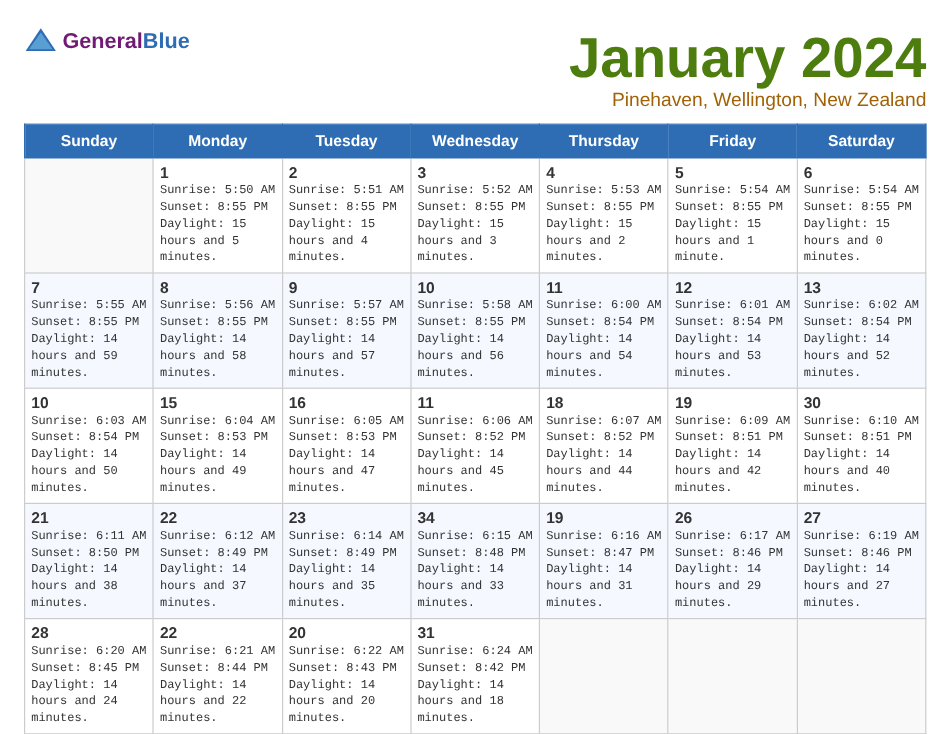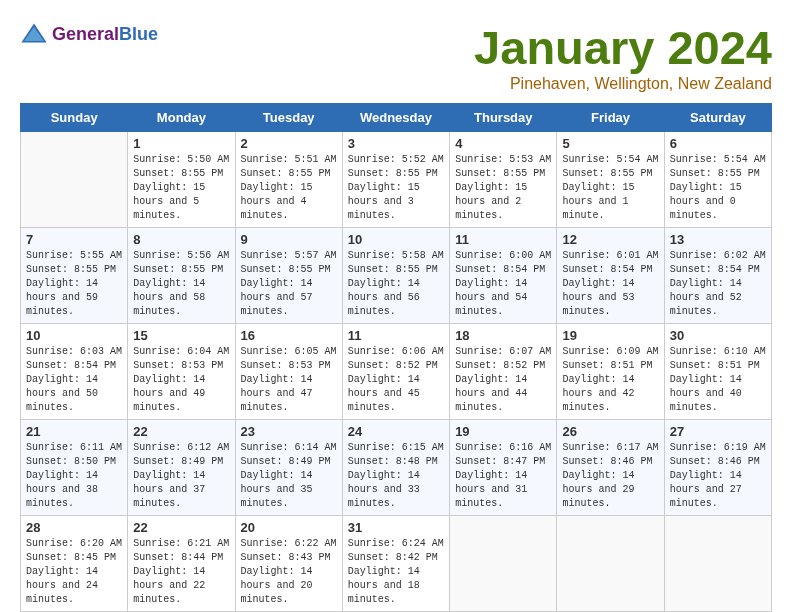--- a/index.html
+++ b/index.html
@@ -216,21 +216,21 @@
         </td>
         <td>
           <span class="day-number">22</span>
           <div class="day-info">Sunrise: 6:12 AM<br>Sunset: 8:49 PM<br>Daylight: 14 hours and 37 minutes.</div>
         </td>
         <td>
           <span class="day-number">23</span>
           <div class="day-info">Sunrise: 6:14 AM<br>Sunset: 8:49 PM<br>Daylight: 14 hours and 35 minutes.</div>
         </td>
         <td>
-          <span class="day-number">24</span>
+          <span class="day-number">34</span>
           <div class="day-info">Sunrise: 6:15 AM<br>Sunset: 8:48 PM<br>Daylight: 14 hours and 33 minutes.</div>
         </td>
         <td>
           <span class="day-number">19</span>
           <div class="day-info">Sunrise: 6:16 AM<br>Sunset: 8:47 PM<br>Daylight: 14 hours and 31 minutes.</div>
         </td>
         <td>
           <span class="day-number">26</span>
           <div class="day-info">Sunrise: 6:17 AM<br>Sunset: 8:46 PM<br>Daylight: 14 hours and 29 minutes.</div>
         </td>

